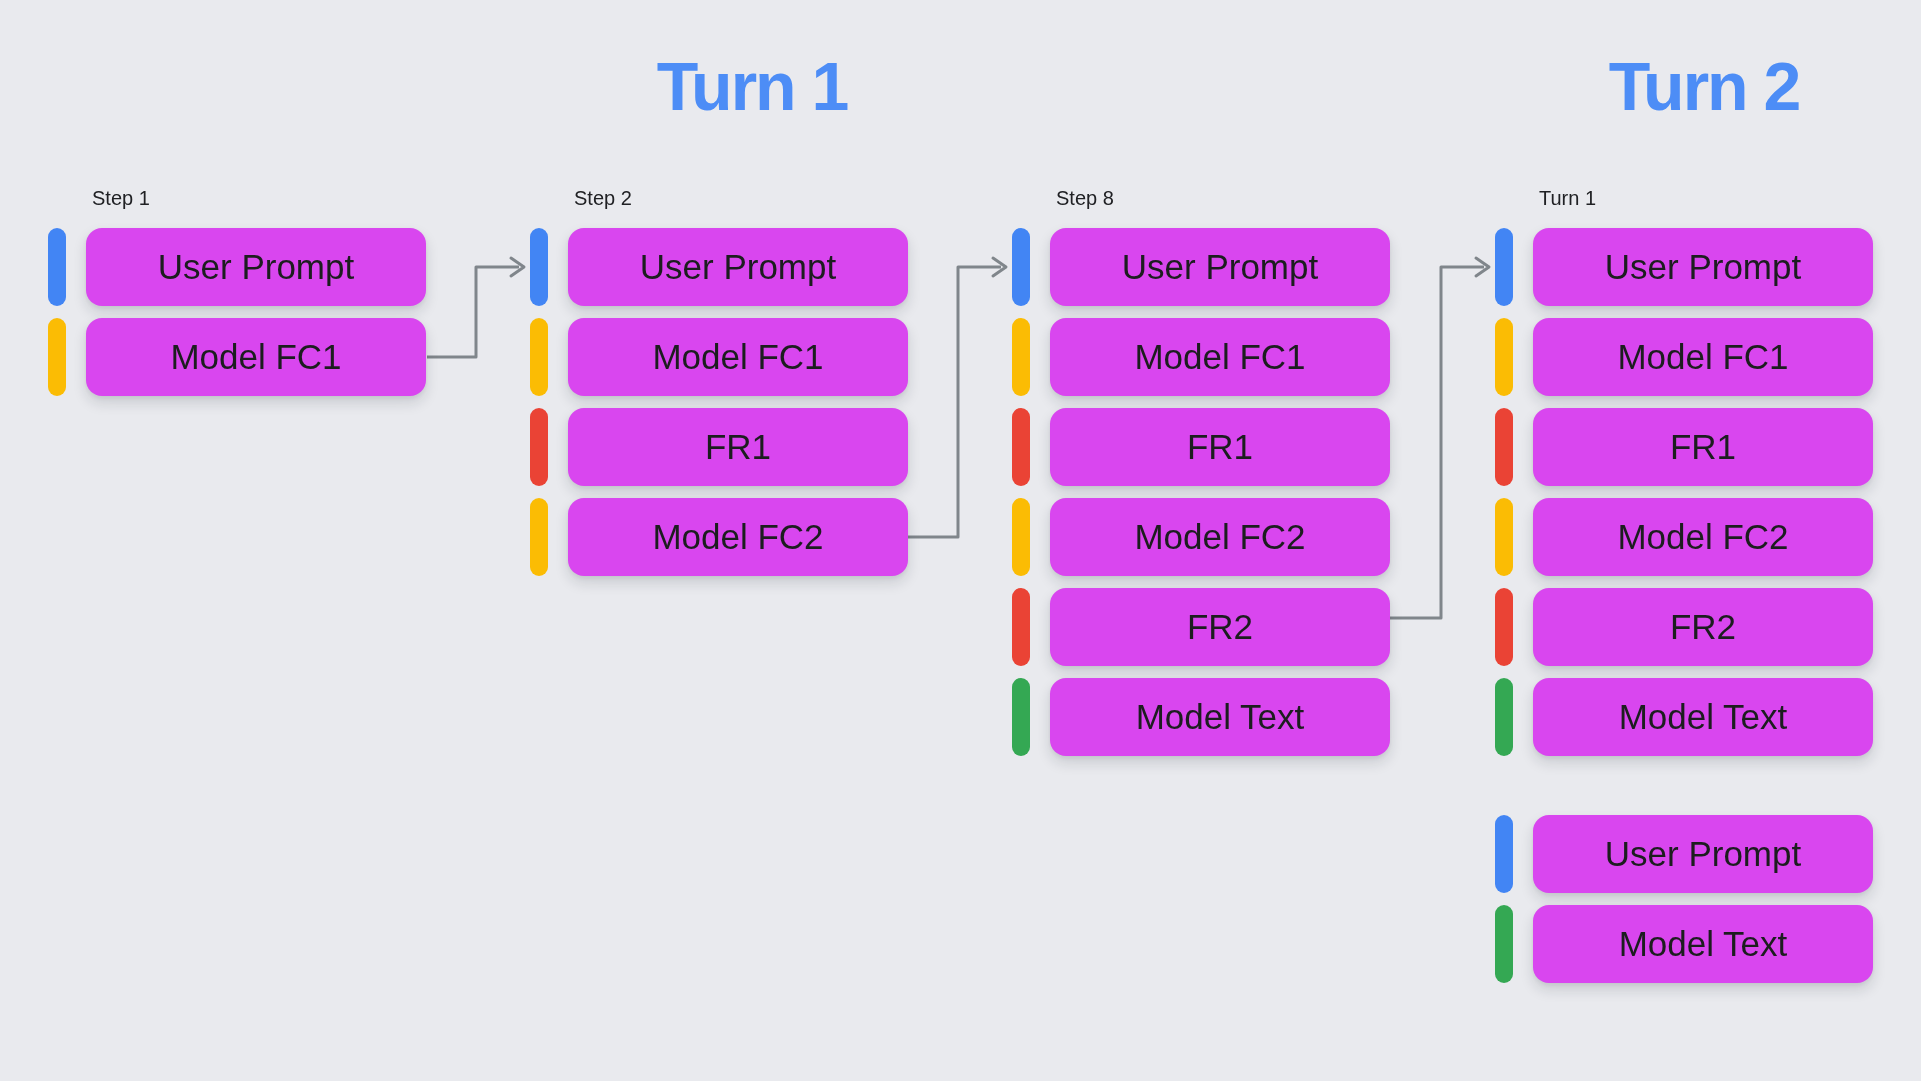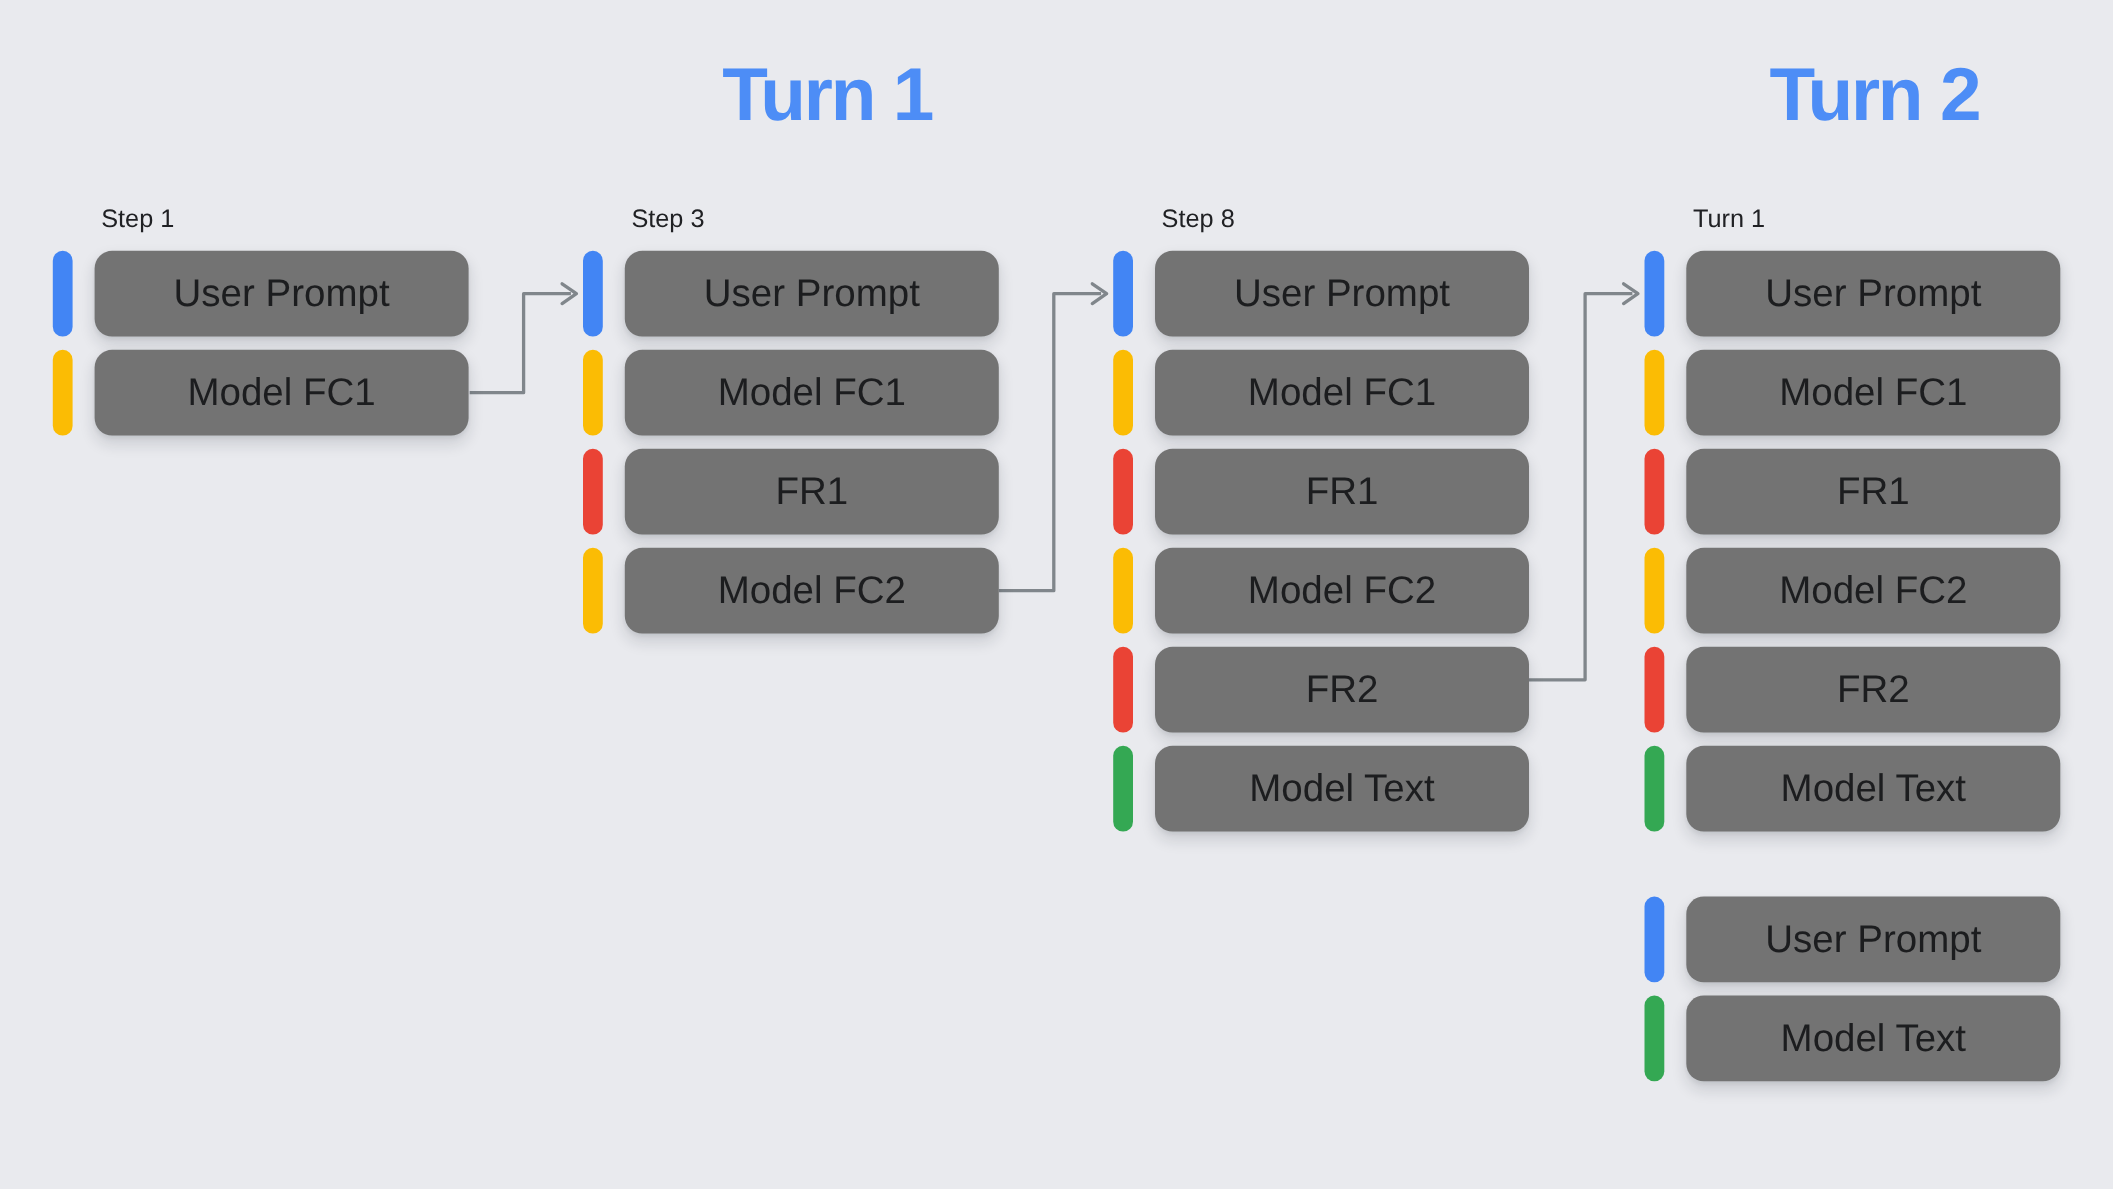--- a/index.html
+++ b/index.html
@@ -23,27 +23,27 @@
 
   .col{position:absolute;}
   .col-c1{left:48px;top:184px;}
   .col-c2{left:530px;top:184px;}
   .col-c3{left:1012px;top:184px;}
   .col-c4{left:1495px;top:184px;}
   .col-c5{left:1495px;top:815px;}
 
   .col-label{
     height:28px;line-height:28px;margin:0 0 16px 44px;
-    font-size:23px;color:#202124;white-space:nowrap;
+    font-size:20px;color:#202124;white-space:nowrap;
   }
   .rows{display:flex;flex-direction:column;gap:12px;}
   .row{display:flex;align-items:stretch;gap:20px;}
   .bar{width:18px;height:78px;border-radius:9px;flex:none;}
   .box{
-    width:340px;height:78px;background:#737373;border-radius:16px;
+    width:340px;height:78px;background:#d946ef;border-radius:16px;
     box-shadow:0 7px 14px rgba(23,29,41,0.14), 0 2px 4px rgba(23,29,41,0.06);
     display:flex;align-items:center;justify-content:center;
   }
   .box span{font-size:35px;color:#1C1D1F;white-space:nowrap;}
 
   .t-user .bar{background:#4285F4;}
   .t-fc   .bar{background:#FBBC04;}
   .t-fr   .bar{background:#EA4335;}
   .t-text .bar{background:#34A853;}
 </style>
@@ -78,21 +78,21 @@
       <div class="row t-fc">
         <span class="bar"></span>
         <div class="box">
             <span>Model FC1</span>
           </div>
       </div>
     </div>
   </div>
 
   <div class="col col-c2">
-    <div class="col-label">Step 3</div>
+    <div class="col-label">Step 2</div>
     <div class="rows">
       <div class="row t-user">
         <span class="bar"></span>
         <div class="box">
             <span>User Prompt</span>
           </div>
       </div>
       <div class="row t-fc">
         <span class="bar"></span>
         <div class="box">

